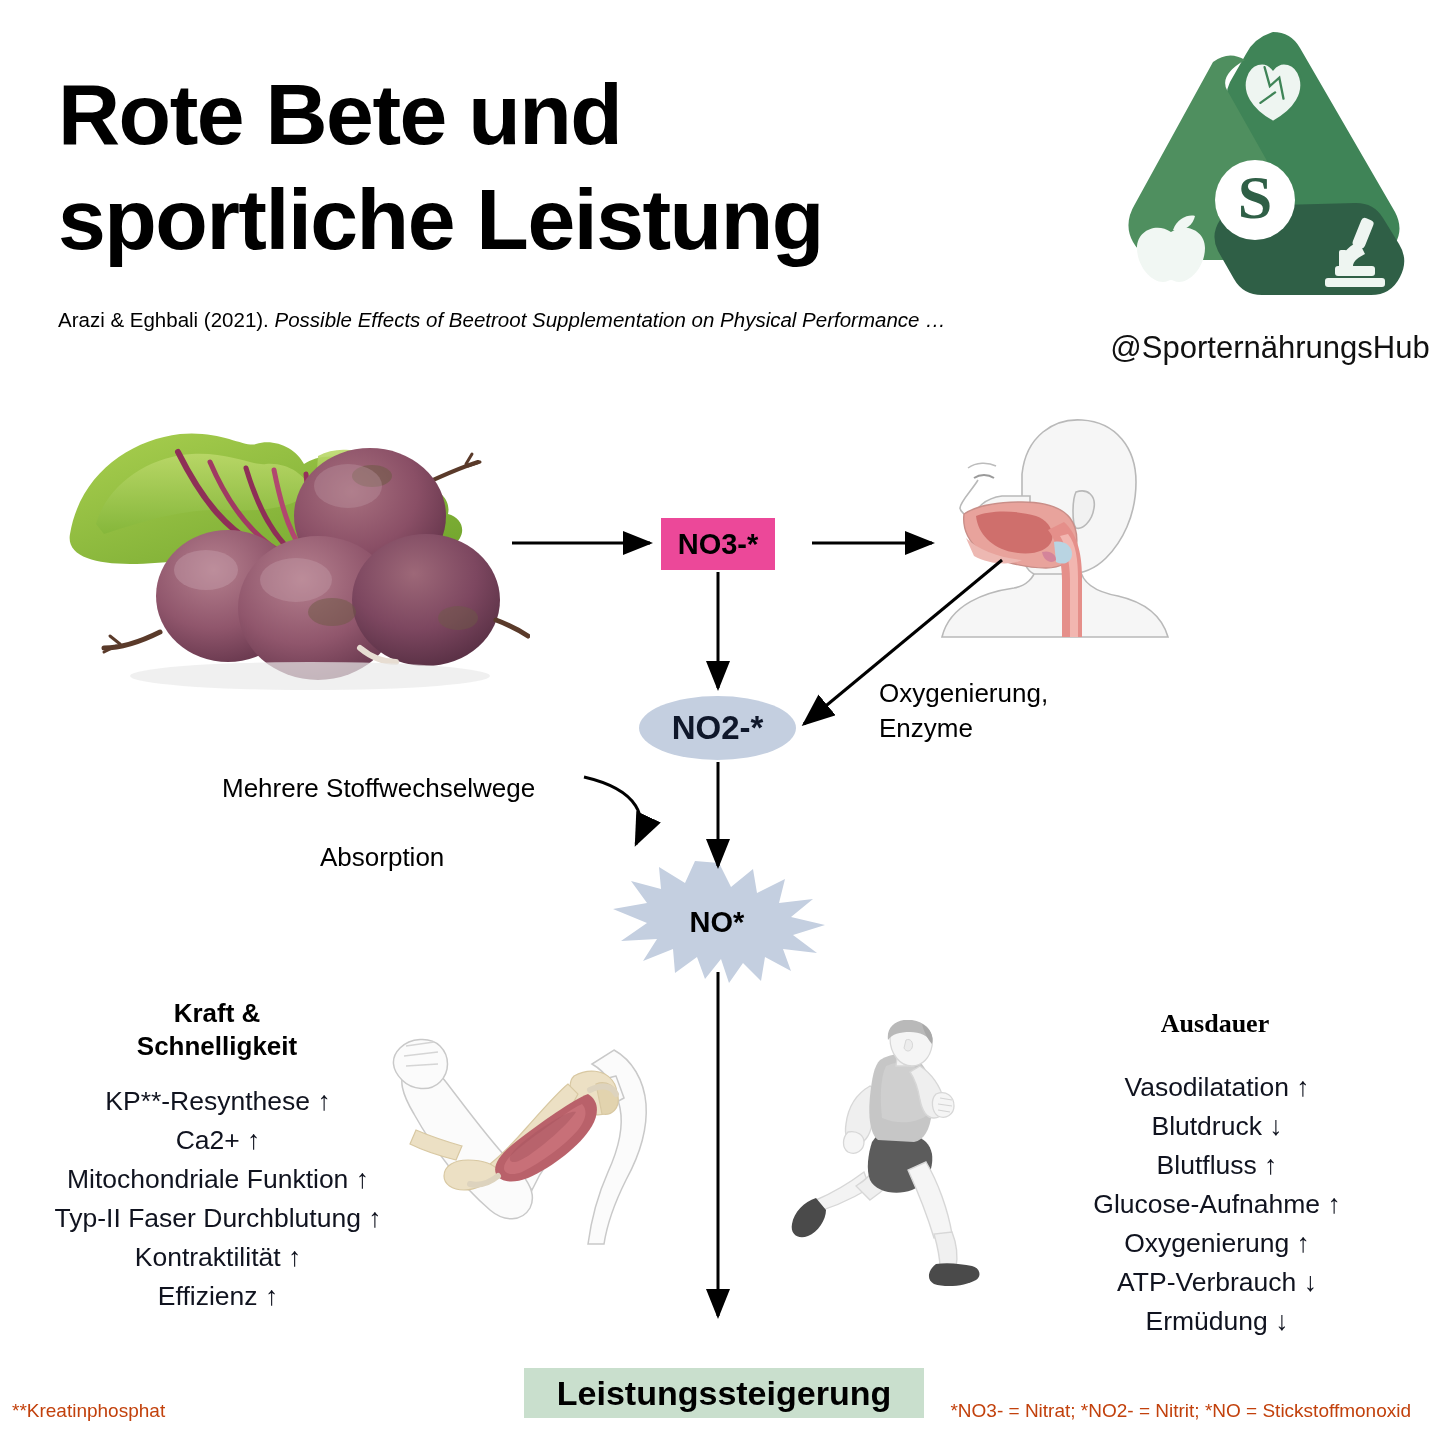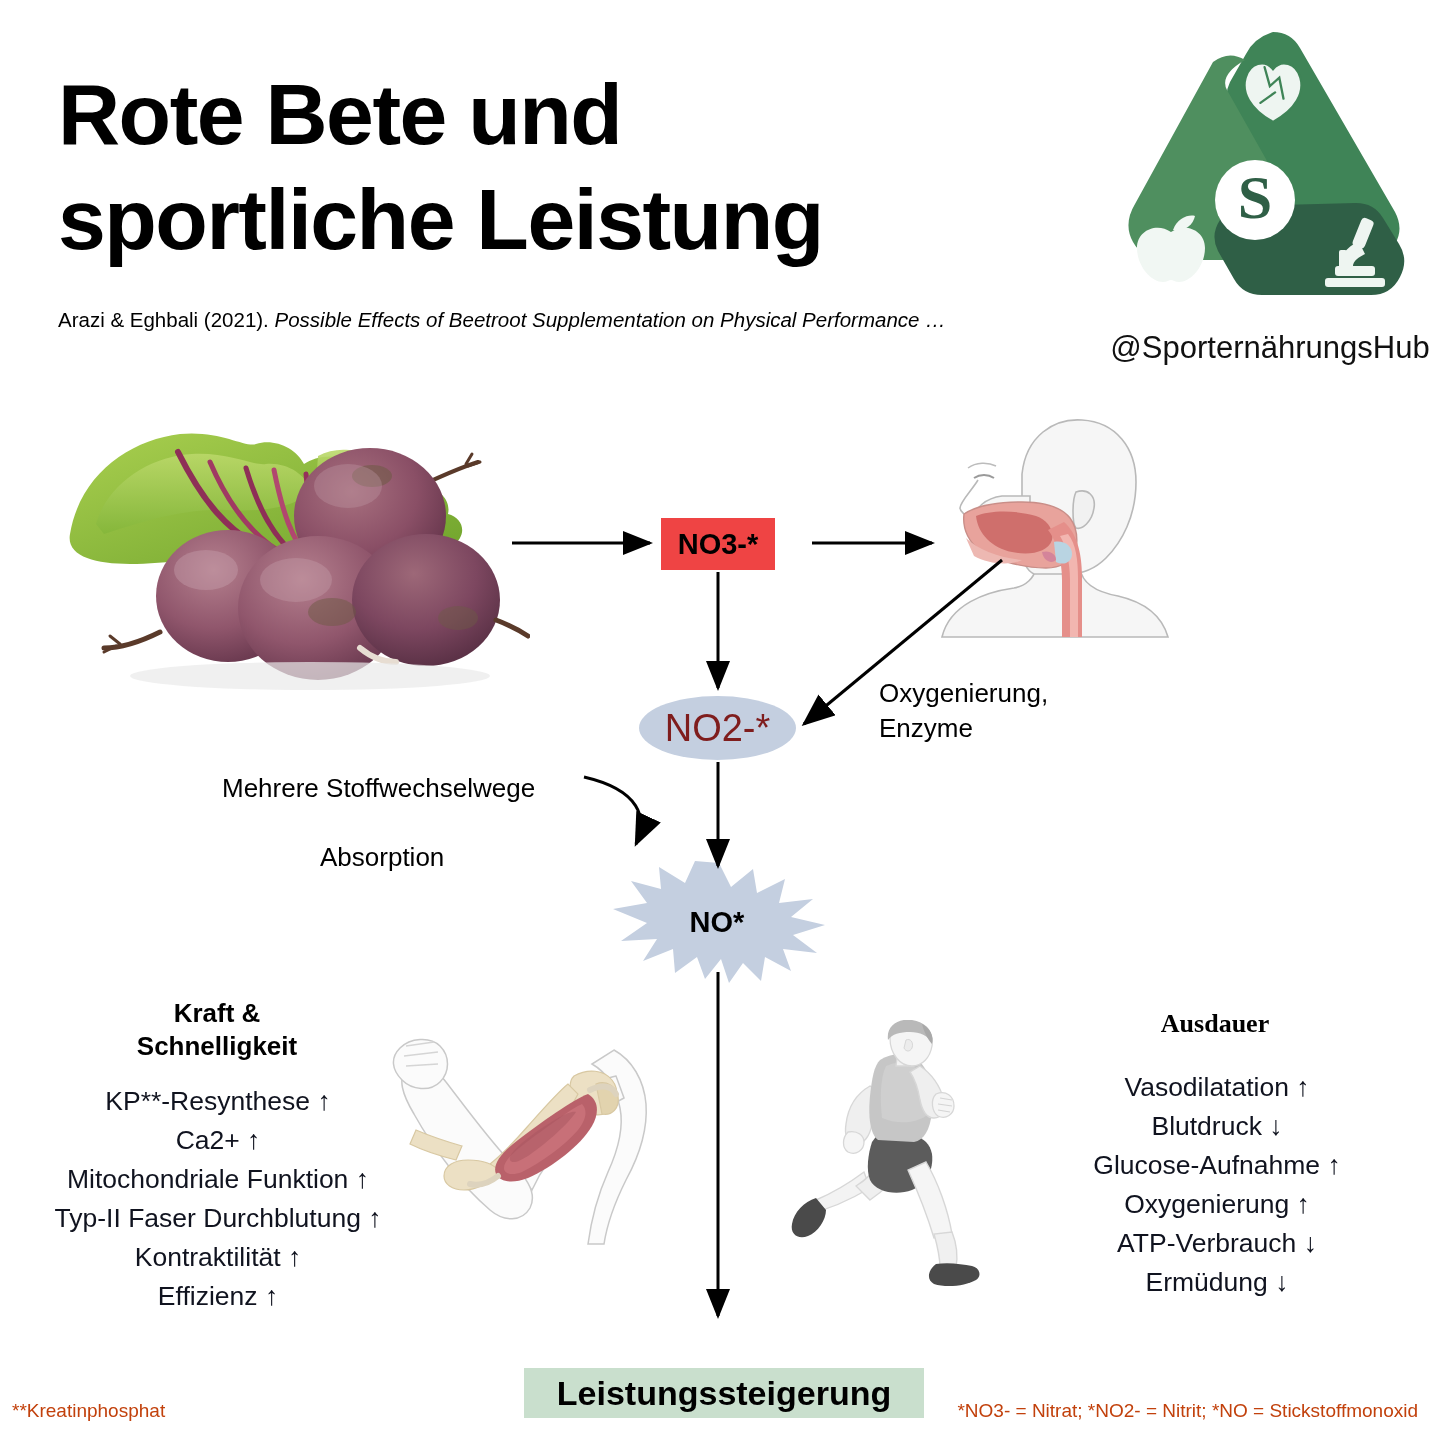--- a/index.html
+++ b/index.html
@@ -40,21 +40,21 @@
   .node-rect{
     position:absolute;background:#c4cfe0;display:flex;
     align-items:center;justify-content:center;
     font-weight:700;color:#000;
   }
   #node-no3{left:661px;top:518px;width:114px;height:52px;font-size:29px;}
   #node-no2{
     position:absolute;left:639px;top:696px;width:157px;height:64px;
     background:#c4cfe0;border-radius:50%;
     display:flex;align-items:center;justify-content:center;
-    font-size:38px;font-weight:400;color:#7f1d1d;
+    font-size:33px;font-weight:700;color:#0f172a;
   }
   #node-no-wrap{position:absolute;left:613px;top:861px;width:212px;height:122px;}
   #node-no-label{
     position:absolute;left:613px;top:861px;width:212px;height:122px;
     display:flex;align-items:center;justify-content:center;
     font-size:29px;font-weight:700;color:#000;
     padding-right:4px;box-sizing:border-box;
   }
   #banner{
     position:absolute;left:524px;top:1322px;width:400px;height:50px;
@@ -78,21 +78,21 @@
     text-align:center;line-height:1.47;
   }
   #col-left-head{left:52px;top:997px;width:330px;}
   #col-left-list{left:8px;top:1082px;width:420px;}
   #col-right-head{left:1050px;top:1008px;width:330px;font-family:Liberation Serif, serif;}
   #col-right-list{left:1022px;top:1068px;width:390px;}
 
   
   .footnote{position:absolute;font-size:19px;color:#c2410c;}
   #fn-left{left:12px;top:1400px;}
-  #fn-right{right:19px;top:1400px;text-align:right;}
+  #fn-right{right:26px;top:1400px;text-align:right;}
 
   
   #arrows{position:absolute;left:0;top:0;width:1437px;height:1437px;pointer-events:none;}
 </style>
 </head>
 <body>
 
 <div id="canvas">
 
   <div id="title">
@@ -344,21 +344,21 @@
                C 144 38 136 46 126 46 C 114 46 104 34 104 18 Z" fill="#f5f5f5" stroke="#d7d7d7" stroke-width="1.3"></path>
 
       <path d="M102 20 C 100 6 112 -2 126 0 C 140 2 148 12 146 22
                C 142 16 134 12 124 12 C 114 12 106 14 102 20 Z" fill="#b9b9b9"></path>
       <path d="M136 4 C 144 8 148 16 146 24 C 142 20 138 12 136 4 Z" fill="#a9a9a9"></path>
 
       <path d="M120 20 C 124 18 128 22 126 28 C 124 32 120 32 118 28 Z" fill="#ececec" stroke="#d7d7d7" stroke-width="1"></path>
     </g>
   </svg>
 
-  <div id="node-no3" class="node-rect" style="background: #ef4444;">NO3-*</div>
+  <div id="node-no3" class="node-rect" style="background: #ec4899;">NO3-*</div>
 
   <div id="node-no2" style="background: rgb(196, 207, 224);">NO2-*</div>
 
   <div id="node-no-wrap">
     <svg width="212" height="122" viewBox="0 0 212 122" xmlns="http://www.w3.org/2000/svg">
       <polygon fill="#c4cfe0" points="106,2 118,26 140,8 144,32 172,18 166,42 200,38 178,56 212,64 180,74
                 204,92 170,88 178,110 152,96 148,120 130,102 116,122 108,98 92,118 84,96
                 62,112 60,88 30,100 44,78 8,80 34,62 0,48 34,42 18,20 48,28 46,6 72,22 82,0"></polygon>
     </svg>
   </div>
@@ -383,20 +383,21 @@
       <div>Mitochondriale Funktion ↑</div>
       <div>Typ-II Faser Durchblutung ↑</div>
       <div>Kontraktilität ↑</div>
       <div>Effizienz ↑</div>
     </div>
 
   <div id="col-right-head" class="col-head">Ausdauer</div>
   <div id="col-right-list" class="col-list">
       <div>Vasodilatation ↑</div>
       <div>Blutdruck ↓</div>
+      <div>Blutfluss ↑</div>
       <div>Glucose-Aufnahme ↑</div>
       <div>Oxygenierung ↑</div>
       <div>ATP-Verbrauch ↓</div>
       <div>Ermüdung ↓</div>
     </div>
 
   <div id="fn-left" class="footnote">**Kreatinphosphat</div>
   <div id="fn-right" class="footnote">*NO3- = Nitrat; *NO2- = Nitrit; *NO = Stickstoffmonoxid</div>
 
   <svg id="arrows" viewBox="0 0 1437 1437" xmlns="http://www.w3.org/2000/svg">

